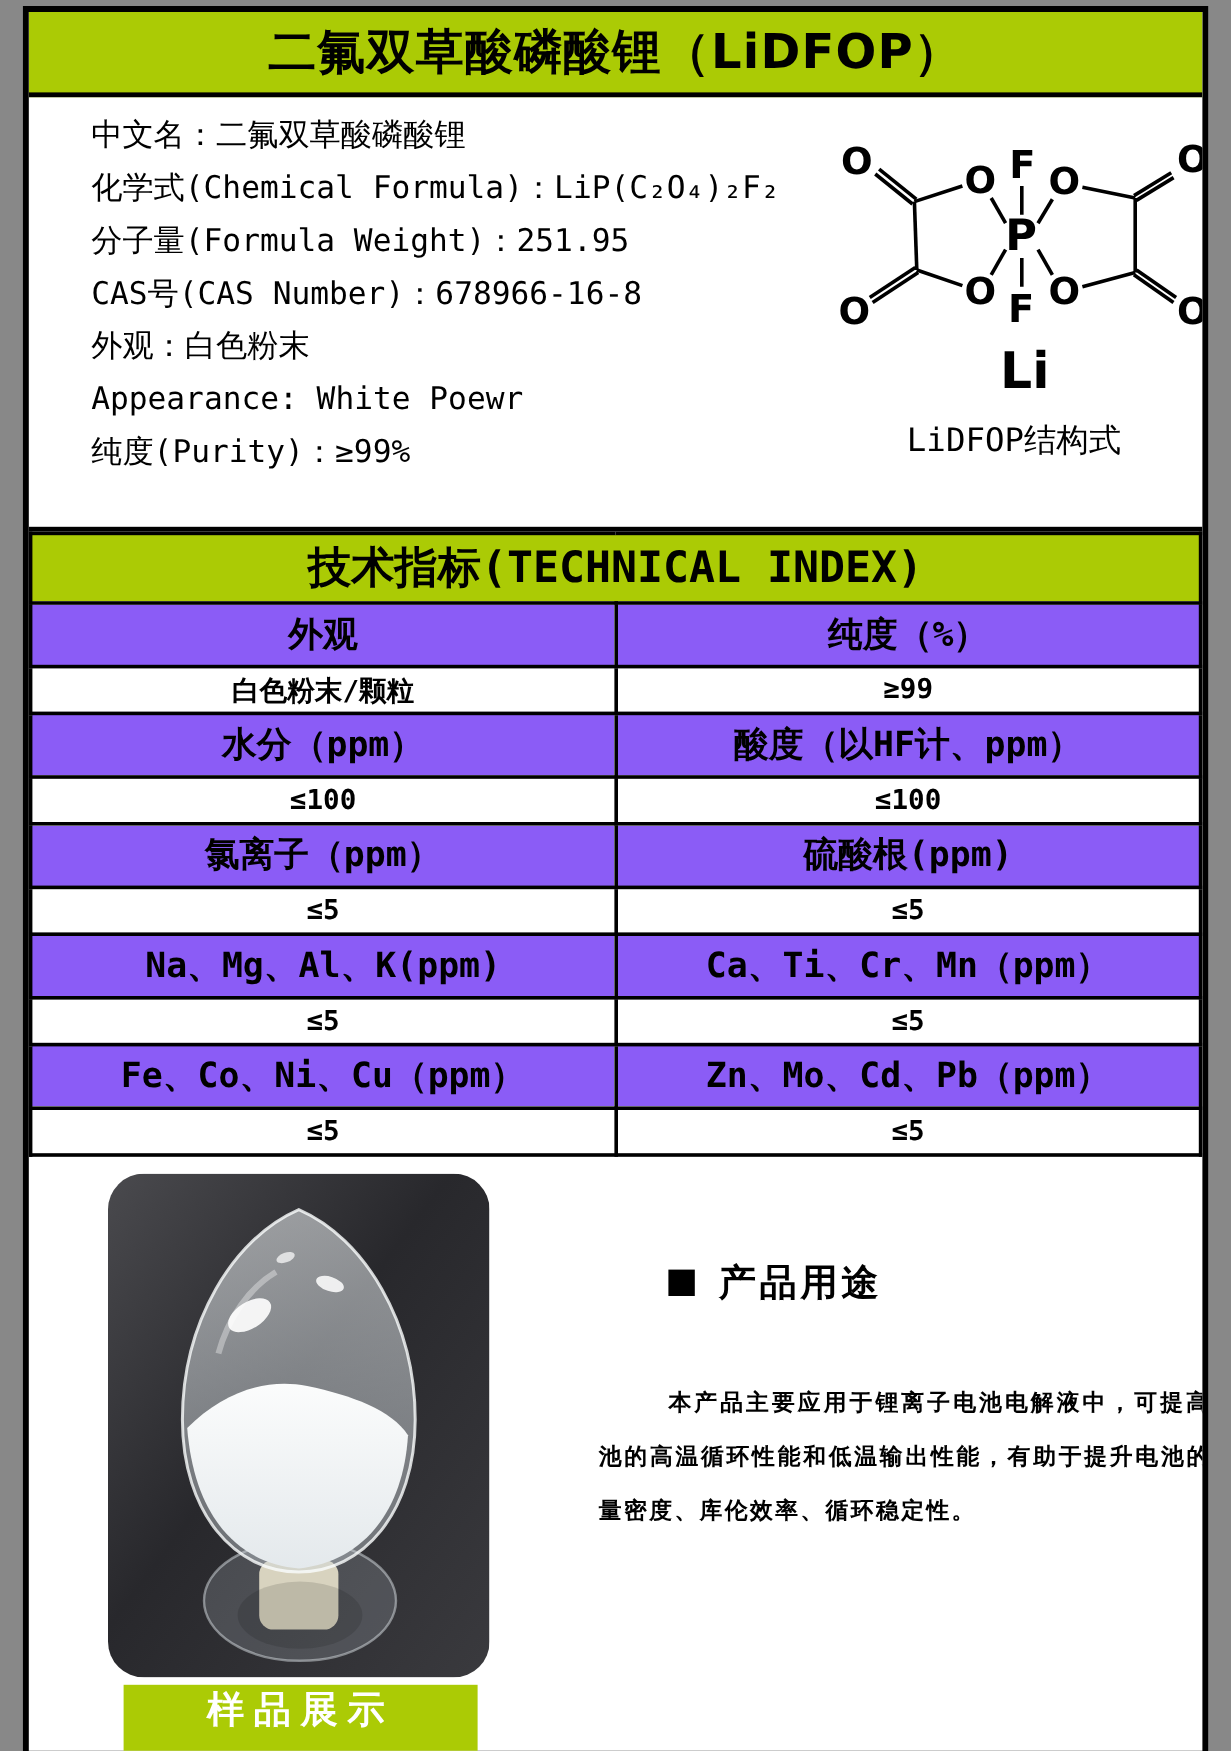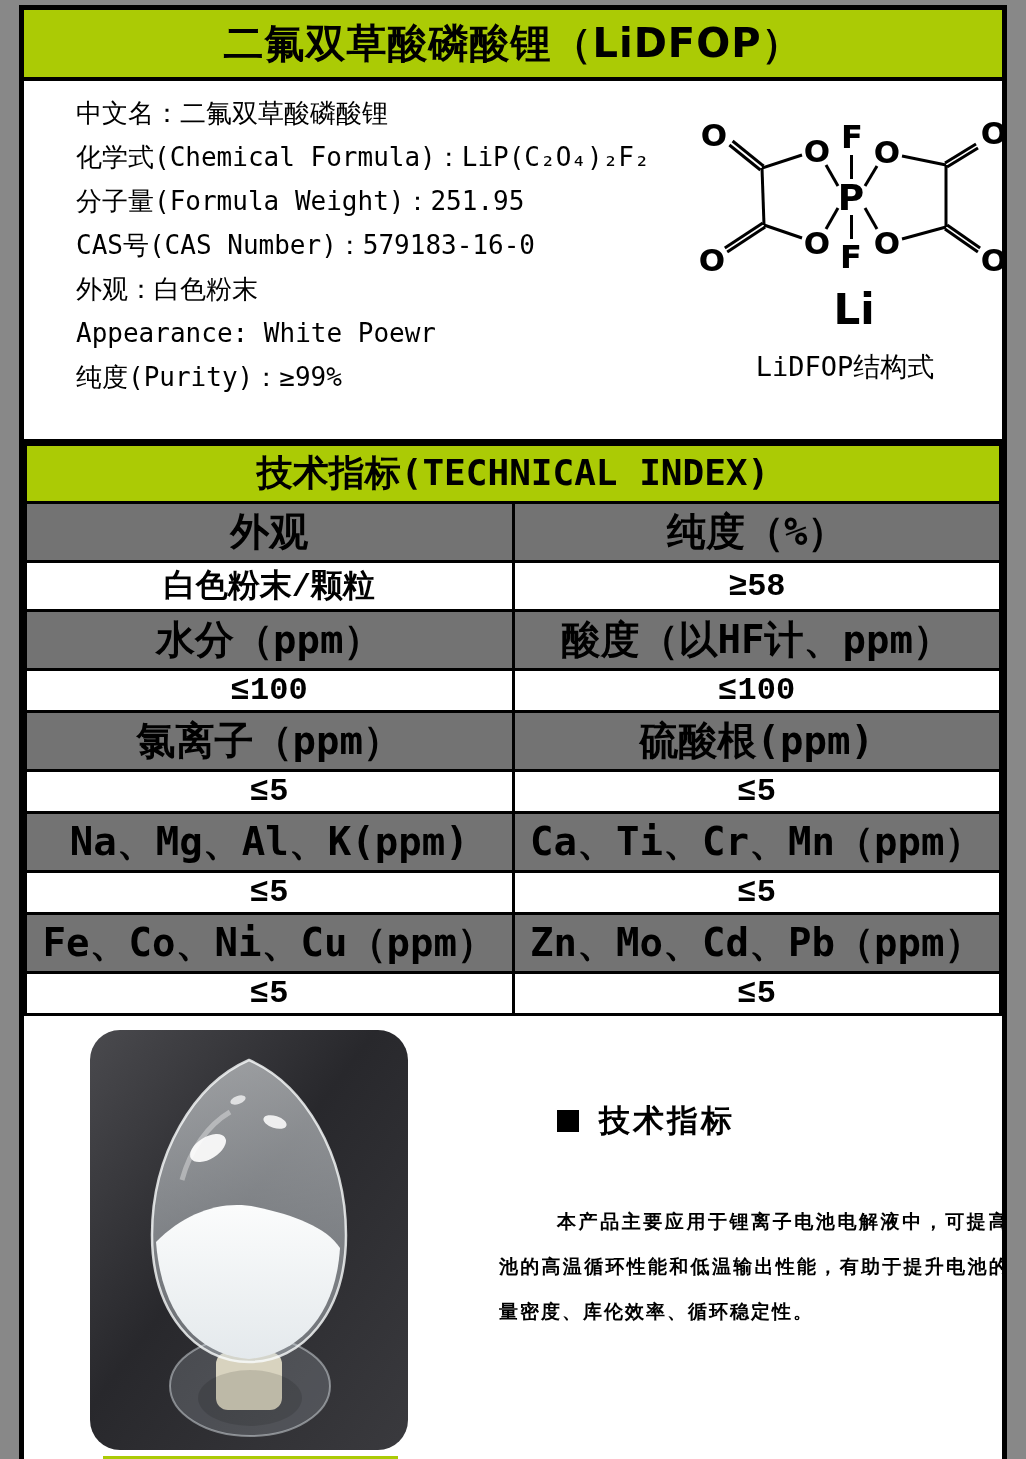--- a/index.html
+++ b/index.html
@@ -31,22 +31,22 @@
   }
   
   table.spec { width:100%; border-collapse:collapse; table-layout:fixed; }
   table.spec td {
     border:3px solid #000; text-align:center; vertical-align:middle;
     font-family:"DejaVu Sans Mono","DejaVu Sans",monospace; font-weight:bold;
     overflow:hidden; white-space:nowrap;
   }
   table.spec td.c1 { width:44.1%; }
   tr.banner-row td { background:#abcb05; height:53px; font-size:36px; }
-  tr.hdr td { background:#737373; height:48px; font-size:39px; }
-  tr.val td { background:#fff; height:34px; font-size:32px;font-family:Liberation Mono, monospace; }
+  tr.hdr td { background:#8b5cf6; height:48px; font-size:29px; }
+  tr.val td { background:#fff; height:34px; font-size:23px; }
   
   .bottom-section { position:relative; height:513px; }
   .photo {
     position:absolute; left:66px; top:14px; width:318px; height:420px;
     border-radius:30px; overflow:hidden;
   }
   .sample-label {
     position:absolute; left:79px; top:440px; width:295px; height:57px;
     background:#abcb05; color:#fff; font-size:31px; font-weight:bold;
     letter-spacing:8px; display:flex; align-items:flex-start; justify-content:center;
@@ -69,21 +69,21 @@
 
   <div class="title-banner">
     <span>二氟双草酸磷酸锂（LiDFOP）</span>
   </div>
 
   <div class="info-section">
     <div class="info-text">
       <div class="info-line">中文名：二氟双草酸磷酸锂</div>
       <div class="info-line">化学式(Chemical Formula)：LiP(C₂O₄)₂F₂</div>
       <div class="info-line">分子量(Formula Weight)：251.95</div>
-      <div class="info-line">CAS号(CAS Number)：579183-16-0</div>
+      <div class="info-line">CAS号(CAS Number)：678966-16-8</div>
       <div class="info-line">外观：白色粉末</div>
       <div class="info-line">Appearance: White Poewr</div>
       <div class="info-line">纯度(Purity)：≥99%</div>
     </div>
 
     <div class="structure">
       <svg width="352" height="245" viewBox="0 0 352 245">
         <g stroke="#000" stroke-width="3" fill="none">
 
           <line x1="172.5" y1="82" x2="172.5" y2="58"></line>
@@ -133,21 +133,21 @@
     <tbody>
         <tr class="banner-row">
       <td colspan="2">技术指标(TECHNICAL INDEX)</td>
     </tr>
     <tr class="hdr">
       <td class="c1">外观</td>
       <td>纯度（%）</td>
     </tr>
     <tr class="val">
       <td class="c1">白色粉末/颗粒</td>
-      <td>≥58</td>
+      <td>≥99</td>
     </tr>
     <tr class="hdr">
       <td class="c1">水分（ppm）</td>
       <td>酸度（以HF计、ppm）</td>
     </tr>
     <tr class="val">
       <td class="c1">≤100</td>
       <td>≤100</td>
     </tr>
     <tr class="hdr">
@@ -212,19 +212,19 @@
         <path d="M92,150 C100,120 118,95 140,82" stroke="#ffffff" stroke-opacity="0.35" stroke-width="5" fill="none"></path>
       </svg>
     </div>
 
     <div class="sample-label">
       <span>样品展示</span>
     </div>
 
     <div class="usage-heading">
       <span class="bullet"></span>
-      <span>技术指标</span>
+      <span>产品用途</span>
     </div>
 
     <p class="usage-text">本产品主要应用于锂离子电池电解液中，可提高电池的高温循环性能和低温输出性能，有助于提升电池的能量密度、库伦效率、循环稳定性。</p>
   </div>
 
 </div>
 
 </body></html>

